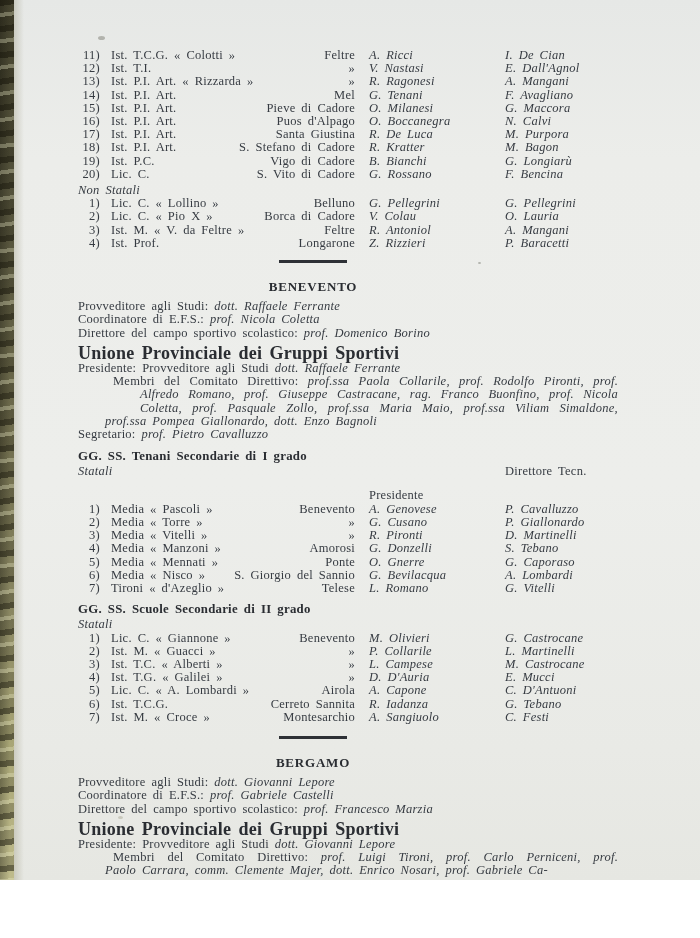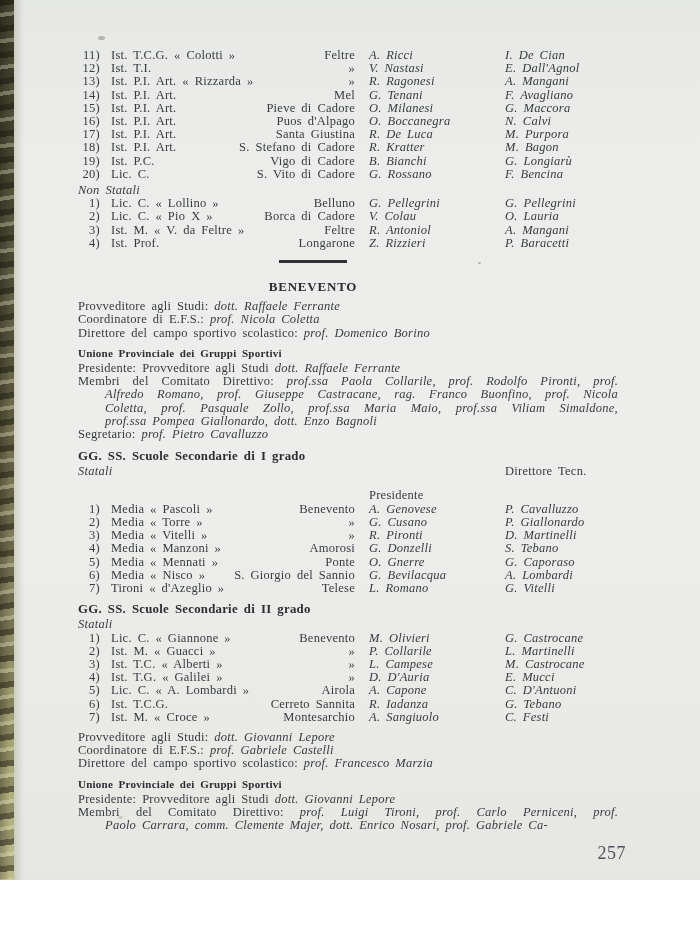--- a/index.html
+++ b/index.html
@@ -49,24 +49,24 @@
   .hdr .hdr-pres{padding-left:14px;margin-top:24px;}
 
   .side-label{font-style:italic;}
   .nonstatali-label{margin-top:3px;font-style:italic;}
 
   .hwrap{width:470px;text-align:center;}
   .rule{width:68px;height:3px;background:#2e3136;margin:10px auto 0;}
   .city-title{font-weight:bold;font-size:13px;letter-spacing:0.8px;margin-top:17px;color:#2a2d32;}
 
   .officials{margin-top:7px;}
-  .subhead{font-weight:bold;font-size:11px;margin-top:7px;color:#2a2d32;}
+  .subhead{font-weight:bold;font-size:18px;margin-top:7px;color:#2a2d32;}
   .pline{margin-top:2px;}
   .cont{padding-left:27px;}
-  .just{text-align:justify;text-align-last:justify;}
+  .just{text-align:justify;text-align-last:justify;margin-left:35px;}
 
   .g-heading{font-weight:bold;font-size:12.8px;color:#2a2d32;}
   .g1-heading{margin-top:9px;}
   .hdr{margin-top:2px;}
   .g2-heading{margin-top:8px;}
   .statali2{margin-top:2px;}
   .rule2{margin-top:12px;}
 
   .pagenum{margin-top:15px;text-align:right;margin-right:-8px;font-size:18px;color:#4d525c;letter-spacing:0.5px;}
 </style>
@@ -245,21 +245,21 @@
       </div>
 
     <div class="subhead">Unione Provinciale dei Gruppi Sportivi</div>
     <div class="pline"><span>Presidente: Provveditore agli Studi</span> <span class="ital">dott. Raffaele Ferrante</span></div>
     <div class="just"><span>Membri del Comitato Direttivo:</span> <span class="ital">prof.ssa Paola Collarile, prof. Rodolfo Pironti, prof.</span></div>
     <div class="cont just ital">Alfredo Romano, prof. Giuseppe Castracane, rag. Franco Buonfino, prof. Nicola</div>
     <div class="cont just ital">Coletta, prof. Pasquale Zollo, prof.ssa Maria Maio, prof.ssa Viliam Simaldone,</div>
     <div class="cont ital">prof.ssa Pompea Giallonardo, dott. Enzo Bagnoli</div>
     <div><span>Segretario:</span> <span class="ital">prof. Pietro Cavalluzzo</span></div>
 
-    <div class="g-heading g1-heading">GG. SS. Scuole Secondarie di I grado</div>
+    <div class="g-heading g1-heading">GG. SS. Tenani Secondarie di I grado</div>
 
     <div class="trow hdr">
       <span class="hdr-statali">Statali</span>
       <span class="hdr-pres">Presidente</span>
       <span>Direttore Tecn.</span>
     </div>
 
     <div>
 
         <div class="trow">
@@ -402,20 +402,24 @@
           <span class="num">7)</span>
           <span class="nameloc">
             <span>Ist. M. « Croce »</span>
             <span>Montesarchio</span>
           </span>
           <span class="pres ital">A. Sangiuolo</span>
           <span class="ital">C. Festi</span>
         </div>
       </div>
 
+    <div class="hwrap">
+      <div class="rule rule2"></div>
+      <div class="city-title">BERGAMO</div>
+    </div>
 
     <div class="officials">
 
         <div><span>Provveditore agli Studi:</span> <span class="ital">dott. Giovanni Lepore</span></div>
 
         <div><span>Coordinatore di E.F.S.:</span> <span class="ital">prof. Gabriele Castelli</span></div>
 
         <div><span>Direttore del campo sportivo scolastico:</span> <span class="ital">prof. Francesco Marzia</span></div>
       </div>
 

